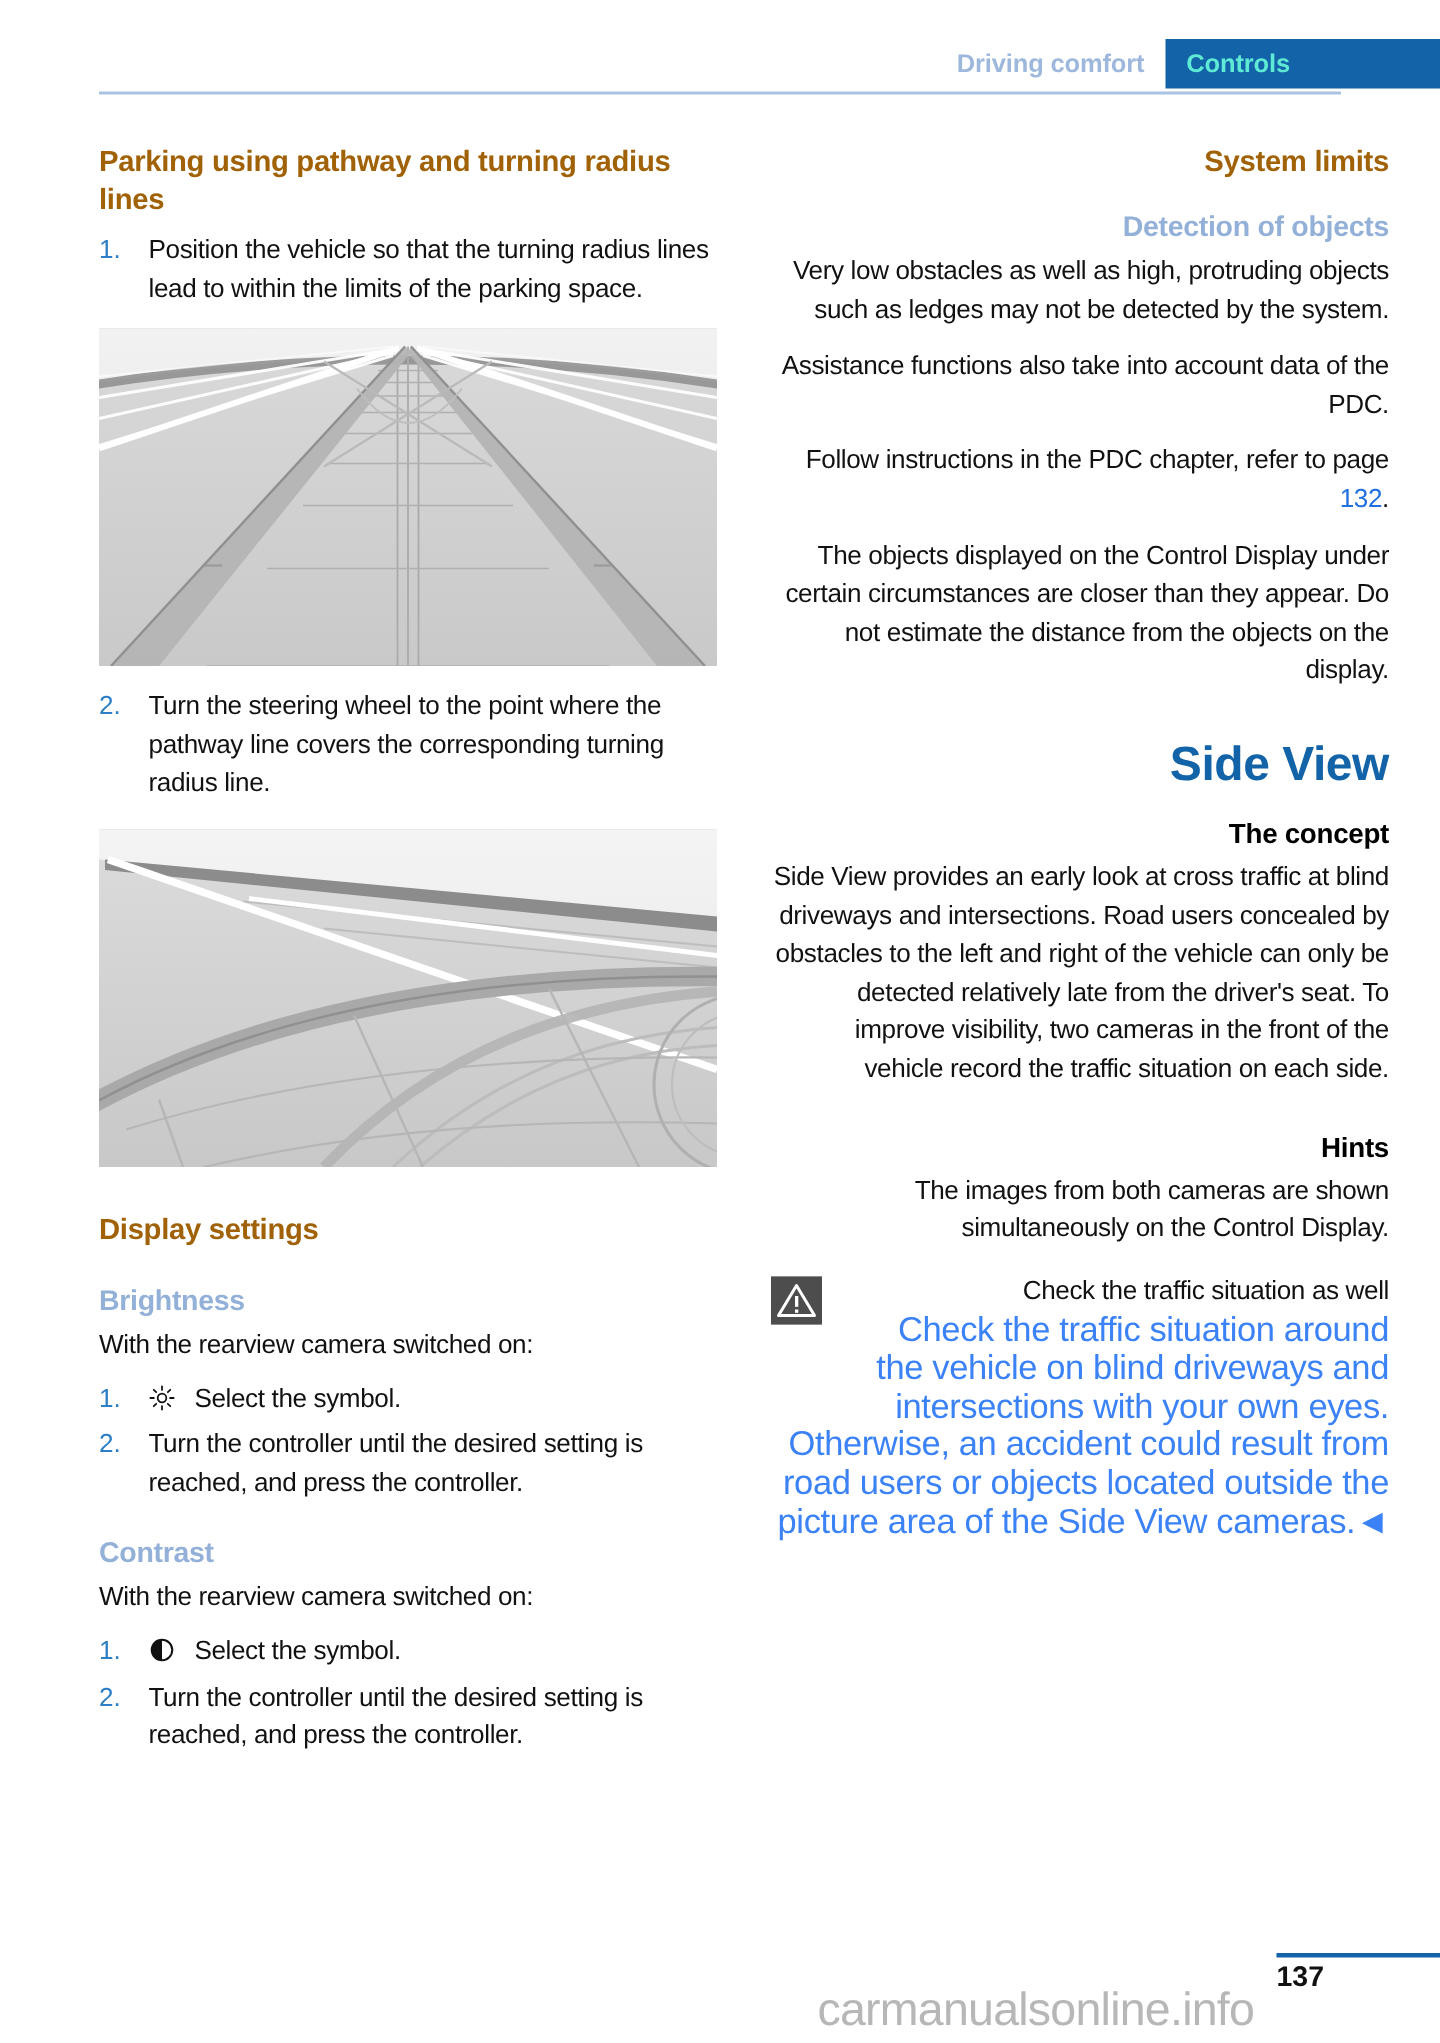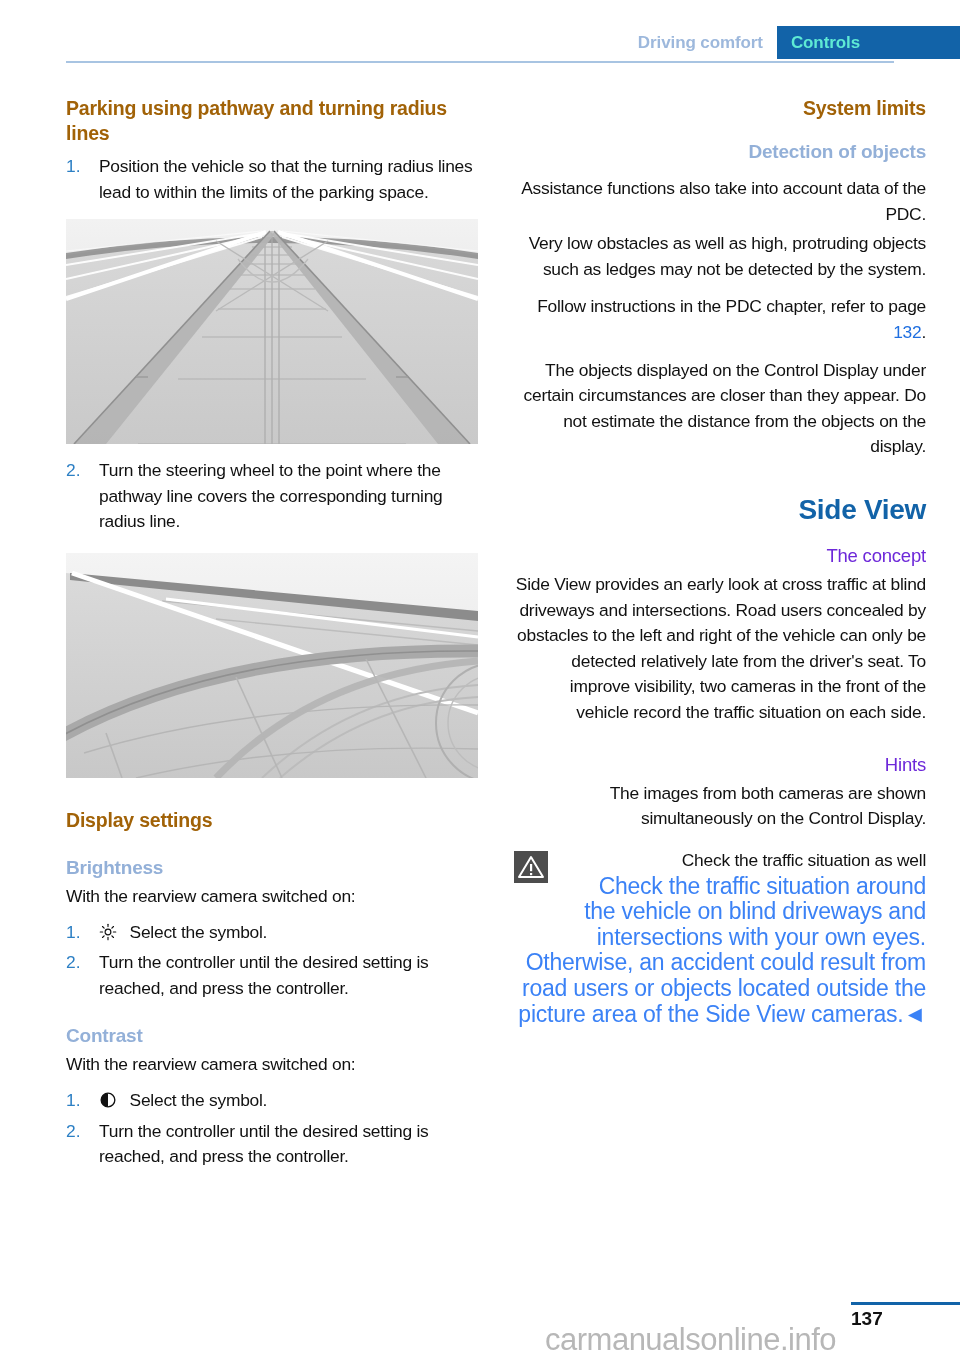--- a/index.html
+++ b/index.html
@@ -43,29 +43,29 @@
   .col { position: absolute; top: 96px; width: 412px; }
   .col-left  { left: 66px; }
   .col-right { left: 514px; text-align: right; }
 
   
   .h1 {
     font-size: 19.5px; font-weight: bold; color: #a16207;
     line-height: 25px; letter-spacing: -0.2px;
   }
   .h1-big {
-    font-size: 28px; font-weight: bold; color: #1263a8;
+    font-size: 32px; font-weight: bold; color: #1263a8;
     line-height: 31px; letter-spacing: -0.3px;
   }
   .h2-light {
     font-size: 19px; font-weight: bold; color: #93b0d8;
     line-height: 25px; letter-spacing: -0.2px;
   }
   .h2-dark {
-    font-size: 18.5px; font-weight: normal; color: #6d28d9;
+    font-size: 18.5px; font-weight: bold; color: #000000;
     line-height: 25px; letter-spacing: -0.2px;
   }
   p.body {
     font-size: 17.4px; line-height: 25.6px; color: #111111;
     letter-spacing: -0.25px;
   }
   .pagelink { color: #1f6fe0; }
 
   
   .mt-4  { margin-top: 4px; }
@@ -346,23 +346,23 @@
       </li>
     </ol>
   </div>
 
   <div class="col col-right">
 
     <div class="h1">System limits</div>
 
     <div class="h2-light mt-18">Detection of objects</div>
 
+    <p class="body mt-4">Very low obstacles as well as high, protruding objects such as ledges may not be detected by the system.</p>
+
     <p class="body mt-12">Assistance functions also take into account data of the PDC.</p>
-
-    <p class="body mt-4">Very low obstacles as well as high, protruding objects such as ledges may not be detected by the system.</p>
 
     <p class="body mt-12"><span>Follow instructions in the PDC chapter, refer to page </span><span class="pagelink">132</span><span>.</span></p>
 
     <p class="body mt-12">The objects displayed on the Control Display under certain circumstances are closer than they appear. Do not estimate the distance from the objects on the display.</p>
 
     <div class="h1-big mt-34">Side View</div>
 
     <div class="h2-dark mt-18">The concept</div>
 
     <p class="body mt-4">Side View provides an early look at cross traffic at blind driveways and intersections. Road users concealed by obstacles to the left and right of the vehicle can only be detected relatively late from the driver's seat. To improve visibility, two cameras in the front of the vehicle record the traffic situation on each side.</p>

